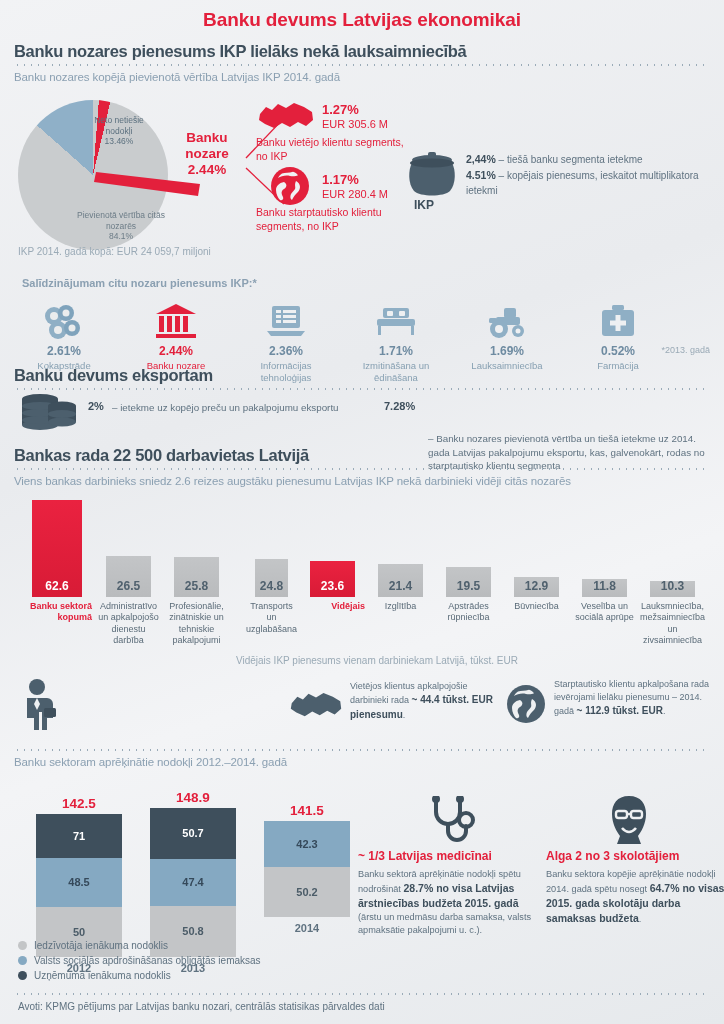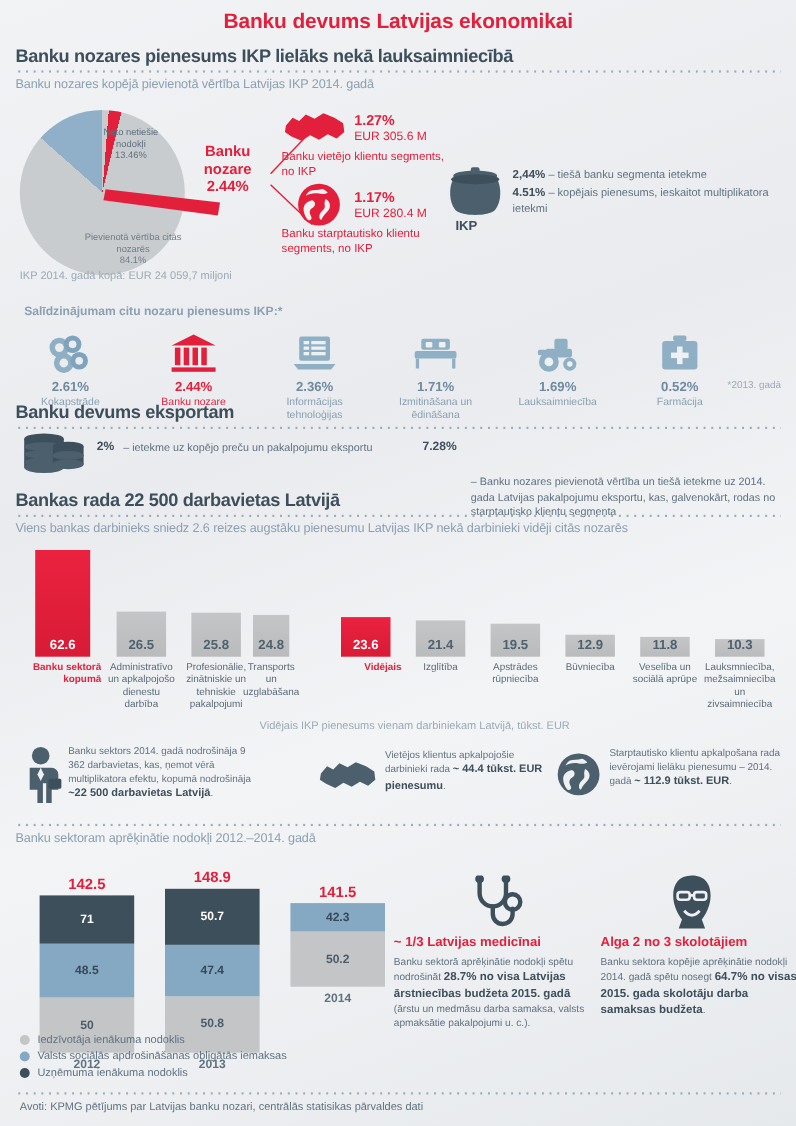--- a/index.html
+++ b/index.html
@@ -374,21 +374,21 @@
         <div class="bar-val">26.5</div>
         <div class="bar-name">Administratīvo un apkalpojošo dienestu darbība</div>
       </div>
     </div>
     <div class="bar-col" style="left:160px; width:45px;">
       <div class="bar gray" style="height:40px;">
         <div class="bar-val">25.8</div>
         <div class="bar-name">Profesionālie, zinātniskie un tehniskie pakalpojumi</div>
       </div>
     </div>
-    <div class="bar-col" style="left:216px; width:33px;">
+    <div class="bar-col" style="left:241px; width:33px;">
       <div class="bar gray" style="height:38.5px;">
         <div class="bar-val">24.8</div>
         <div class="bar-name">Transports un uzglabāšana</div>
       </div>
     </div>
     <div class="bar-col is-red" style="left:296px; width:45px;">
       <div class="bar red" style="height:36.5px;">
         <div class="bar-val">23.6</div>
         <div class="bar-name">Vidējais</div>
       </div>
@@ -426,25 +426,20 @@
   </div>
 
   <div class="bar-axis-note">Vidējais IKP pienesums vienam darbiniekam Latvijā, tūkst. EUR</div>
 
   <svg class="mini-ico" style="left:22px; top:678px;" width="34" height="52" viewBox="0 0 34 52">
     <circle cx="15" cy="9" r="8" fill="#4c5f6d"></circle>
     <path fill="#4c5f6d" d="M5 20 h20 a6 6 0 0 1 6 6 v14 h-6 v12 h-5 V34 h-3 v18 h-5 V40 H5 Z"></path>
     <polygon points="15,20 12,26 15,32 18,26" fill="#eef0f2"></polygon>
     <rect x="22" y="30" width="12" height="9" rx="1.5" fill="#3e4f5c"></rect>
   </svg>
-  <div class="fact" style="left:62px; top:676px; width:178px;">
-    <div class="fact-txt">
-      <span>Banku sektors 2014. gadā nodrošināja 9 362 darbavietas, kas, ņemot vērā multiplikatora efektu, kopumā nodrošināja </span><b>~22 500 darbavietas Latvijā</b><span>.</span>
-    </div>
-  </div>
 
   <svg class="mini-ico" style="left:288px; top:690px;" width="56" height="32" viewBox="0 0 60 34">
     <path fill="#4c5f6d" d="M4 14 L10 7 L16 10 L22 4 L30 8 L38 3 L48 7 L56 12 L57 20 L50 26 L42 22 L34 27 L26 23 L18 28 L9 24 L3 20 Z"></path>
   </svg>
   <div class="fact" style="left:350px; top:680px; width:150px;">
     <div class="fact-txt">
       <span>Vietējos klientus apkalpojošie darbinieki rada </span><b>~ 44.4 tūkst. EUR pienesumu</b><span>.</span>
     </div>
   </div>
 
@@ -478,21 +473,21 @@
     <div class="stack" style="left:150px; top:808px;">
       <div class="total">148.9</div>
       <div class="seg s-dark" style="height:50.7px;">50.7</div>
       <div class="seg s-blue" style="height:47.4px;">47.4</div>
       <div class="seg s-gray" style="height:50.8px;">50.8</div>
       <div class="yr">2013</div>
     </div>
 
     <div class="stack" style="left:264px; top:821px;">
       <div class="total">141.5</div>
-      <div class="seg s-blue" style="height:26px;">42.3</div>
+      <div class="seg s-blue" style="height:46px;">42.3</div>
       <div class="seg s-gray" style="height:50.2px;">50.2</div>
       <div class="yr">2014</div>
     </div>
   </div>
 
   <div class="legend">
     <div class="leg-row">
       <span class="leg-dot" style="background:#c3c5c7;"></span>
       <span class="leg-txt">Iedzīvotāja ienākuma nodoklis</span>
     </div>

